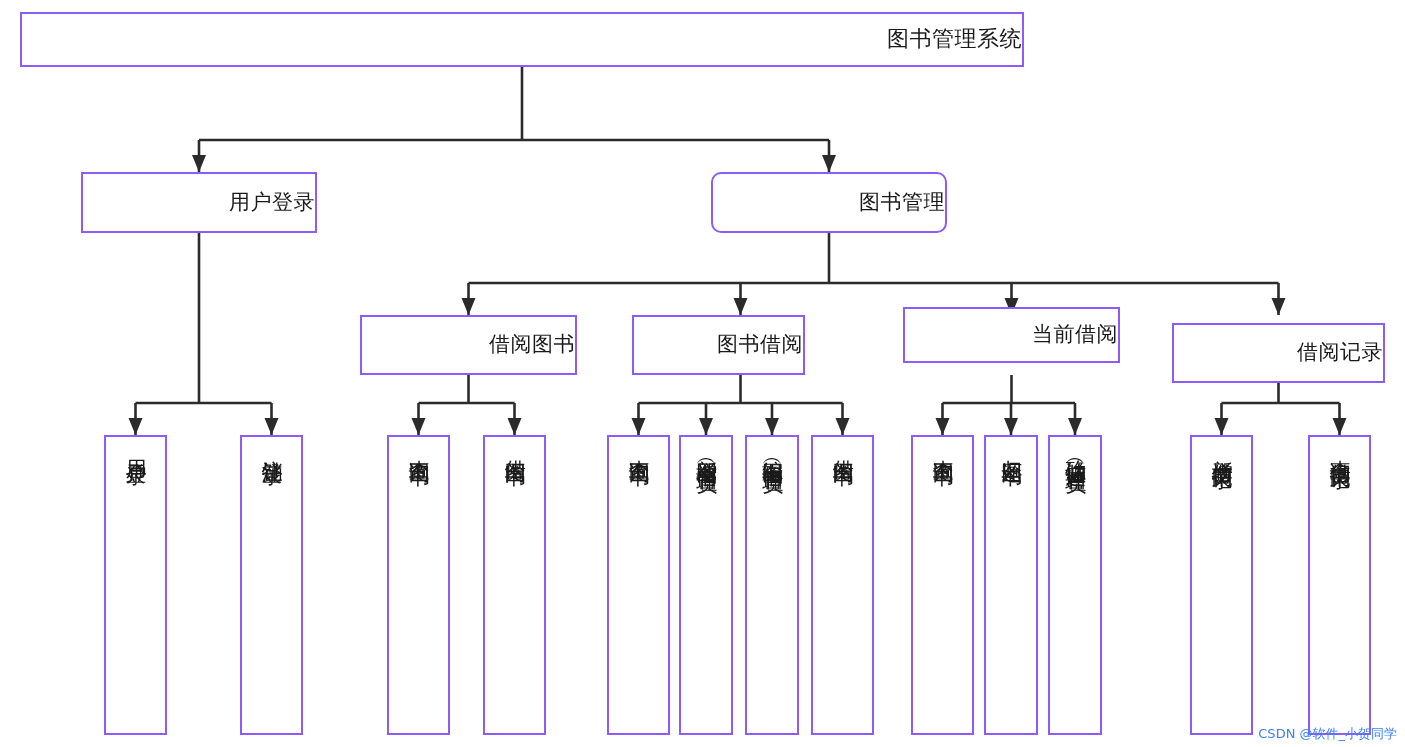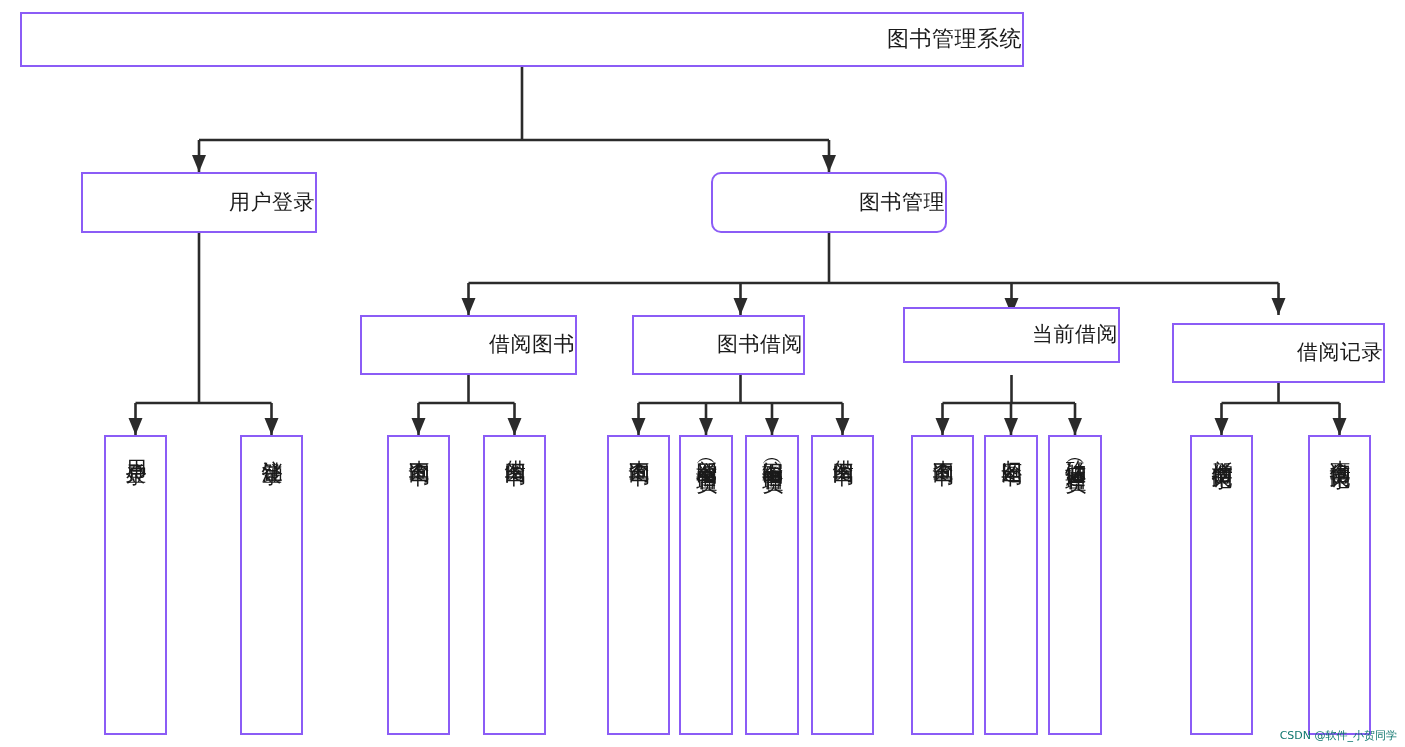--- a/index.html
+++ b/index.html
@@ -52,22 +52,22 @@
     text-orientation: upright;
     font-size: 21px;
     letter-spacing: 2px;
     margin: 0 auto;
   }
   .node.root .label { font-size: 22px; }
   #watermark {
     position: absolute;
     right: 8px;
     bottom: 4px;
-    font-size: 11px;
-    color: #0f766e;
+    font-size: 13px;
+    color: #3b82f6;
     white-space: nowrap;
     font-family: "DejaVu Sans", "Liberation Sans", sans-serif;
   }
 </style>
 </head>
 <body>
 
 <div id="canvas">
   <svg id="wires" viewBox="0 0 1405 747">
       <line x1="522" y1="67" x2="522" y2="140" stroke="#2b2b2b" stroke-width="2.6"></line>

